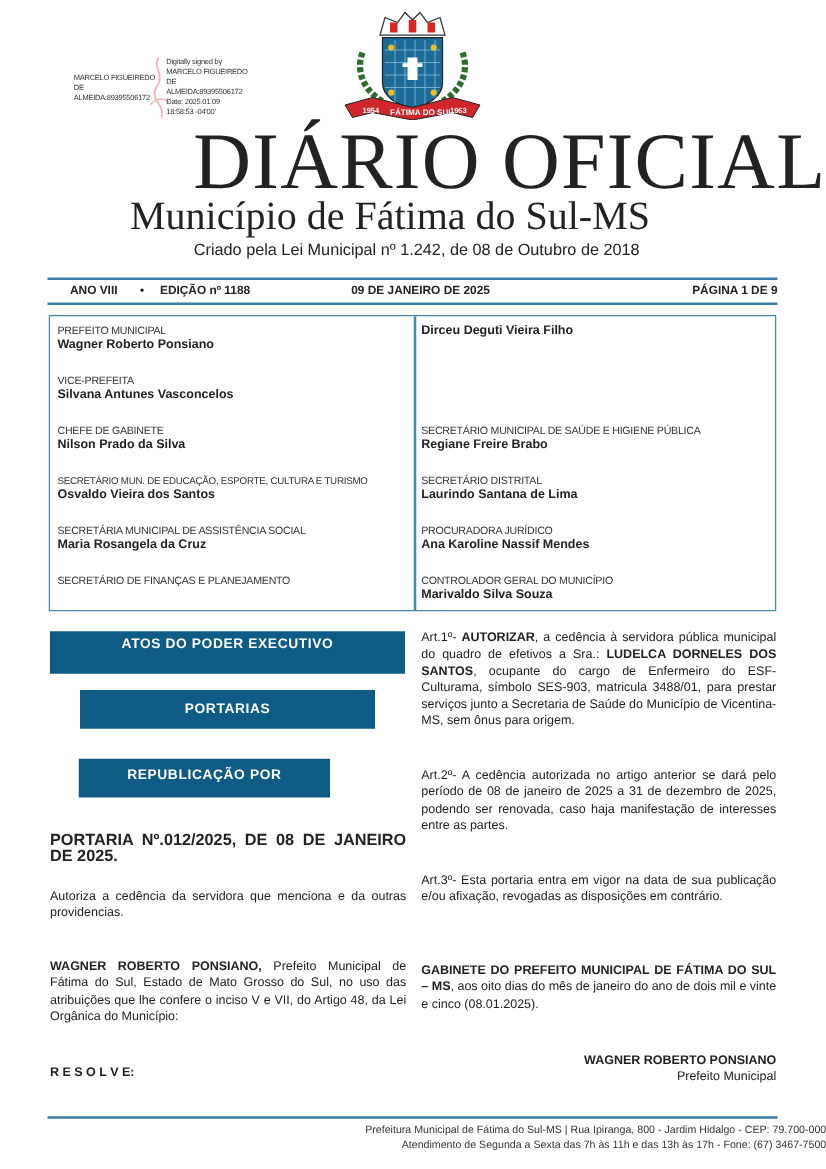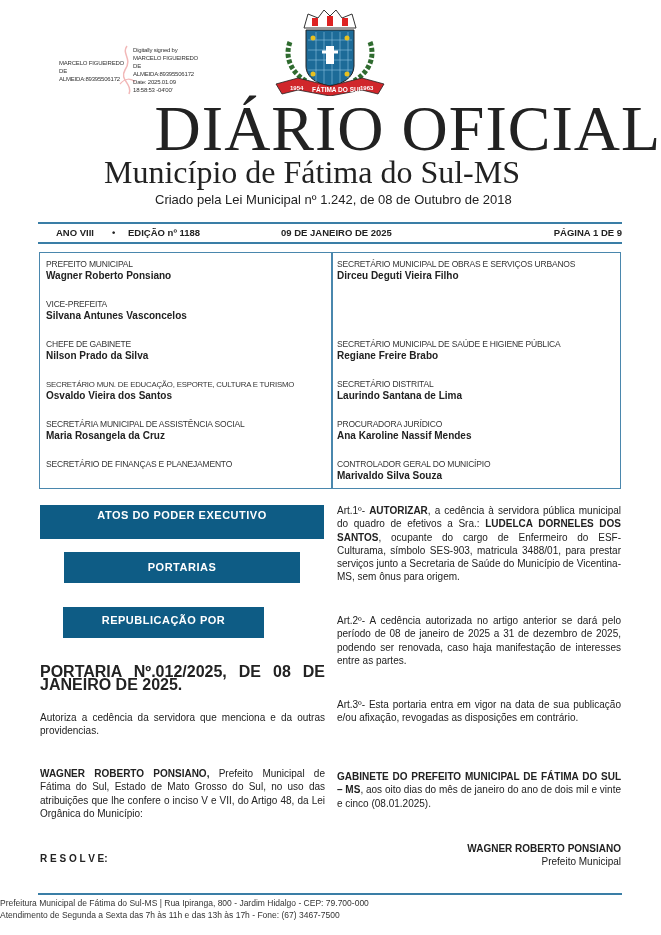--- a/index.html
+++ b/index.html
@@ -26,21 +26,21 @@
   .off-item { position: absolute; font-size: 8.5px; line-height: 11px; }
   .off-role { color: #333; letter-spacing: -0.2px; }
   .off-name { font-weight: bold; font-size: 10px; color: #222; }
 
   .banner { position: absolute; background: #0e5c85; color: #fff; font-weight: bold; text-align: center; letter-spacing: 0.5px; }
 
   .p { position: absolute; font-size: 10px; line-height: 13.3px; color: #222; text-align: justify; }
   .b { font-weight: bold; }
 
   .footer-rule { position: absolute; left: 38px; top: 893px; width: 584px; height: 1.5px; background: #3a7ea6; }
-  .footer { position: absolute; left: 0; width: 661px; text-align: left; font-size: 8.5px; color: #333; }
+  .footer { position: absolute; left: 0; width: 661px; text-align: right; font-size: 8.5px; color: #333; }
 </style>
 </head>
 <body>
 
 <div class="sig-left">
   <div>MARCELO FIGUEIREDO</div>
   <div>DE</div>
   <div>ALMEIDA:89395506172</div>
 </div>
 <svg class="sig-mark" viewBox="0 0 20 52">
@@ -120,21 +120,20 @@
   <div class="off-item" style="left:6px;top:166px">
     <div class="off-role">SECRETÁRIA MUNICIPAL DE ASSISTÊNCIA SOCIAL</div>
     <div class="off-name">Maria Rosangela da Cruz</div>
   </div>
   <div class="off-item" style="left:6px;top:206px">
     <div class="off-role">SECRETÁRIO DE FINANÇAS E PLANEJAMENTO</div>
     <div class="off-name"></div>
   </div>
 
   <div class="off-item" style="left:297px;top:6px">
-    <div class="off-role">SECRETÁRIO MUNICIPAL DE OBRAS E SERVIÇOS URBANOS</div>
     <div class="off-name">Dirceu Deguti Vieira Filho</div>
   </div>
   <div class="off-item" style="left:297px;top:86px">
     <div class="off-role">SECRETÁRIO MUNICIPAL DE SAÚDE E HIGIENE PÚBLICA</div>
     <div class="off-name">Regiane Freire Brabo</div>
   </div>
   <div class="off-item" style="left:297px;top:126px">
     <div class="off-role">SECRETÁRIO DISTRITAL</div>
     <div class="off-name">Laurindo Santana de Lima</div>
   </div>
@@ -145,21 +144,21 @@
   <div class="off-item" style="left:297px;top:206px">
     <div class="off-role">CONTROLADOR GERAL DO MUNICÍPIO</div>
     <div class="off-name">Marivaldo Silva Souza</div>
   </div>
 </div>
 
 <div class="banner" style="left:40px;top:505px;width:284px;height:34px;line-height:21px;font-size:11px">ATOS DO PODER EXECUTIVO</div>
 <div class="banner" style="left:64px;top:552px;width:236px;height:31px;line-height:31px;font-size:11px">PORTARIAS</div>
 <div class="banner" style="left:63px;top:607px;width:201px;height:31px;line-height:27px;font-size:11px">REPUBLICAÇÃO POR INCORREÇÃO</div>
 
-<div class="p b" style="left:40px;top:665px;width:285px;font-size:16px">PORTARIA Nº.012/2025, DE 08 DE JANEIRO DE 2025.</div>
+<div class="p b" style="left:40px;top:665px;width:285px;font-size:13px">PORTARIA Nº.012/2025, DE 08 DE JANEIRO DE 2025.</div>
 <div class="p" style="left:40px;top:711px;width:285px">Autoriza a cedência da servidora que menciona e da outras providencias.</div>
 <div class="p" style="left:40px;top:767px;width:285px">
   <span class="b">WAGNER ROBERTO PONSIANO,</span><span> Prefeito Municipal de Fátima do Sul, Estado de Mato Grosso do Sul, no uso das atribuições que lhe confere o inciso V e VII, do Artigo 48, da Lei Orgânica do Município:</span>
 </div>
 <div class="p b" style="left:40px;top:852px;width:285px">R E S O L V E:</div>
 
 <div class="p" style="left:337px;top:504px;width:284px">
   <span>Art.1º- </span><span class="b">AUTORIZAR</span><span>, a cedência à servidora pública municipal do quadro de efetivos a Sra.: </span><span class="b">LUDELCA DORNELES DOS SANTOS</span><span>, ocupante do cargo de Enfermeiro do ESF- Culturama, símbolo SES-903, matricula 3488/01, para prestar serviços junto a Secretaria de Saúde do Município de Vicentina-MS, sem ônus para origem.</span>
 </div>
 <div class="p" style="left:337px;top:614px;width:284px">Art.2º- A cedência autorizada no artigo anterior se dará pelo período de 08 de janeiro de 2025 a 31 de dezembro de 2025, podendo ser renovada, caso haja manifestação de interesses entre as partes.</div>

